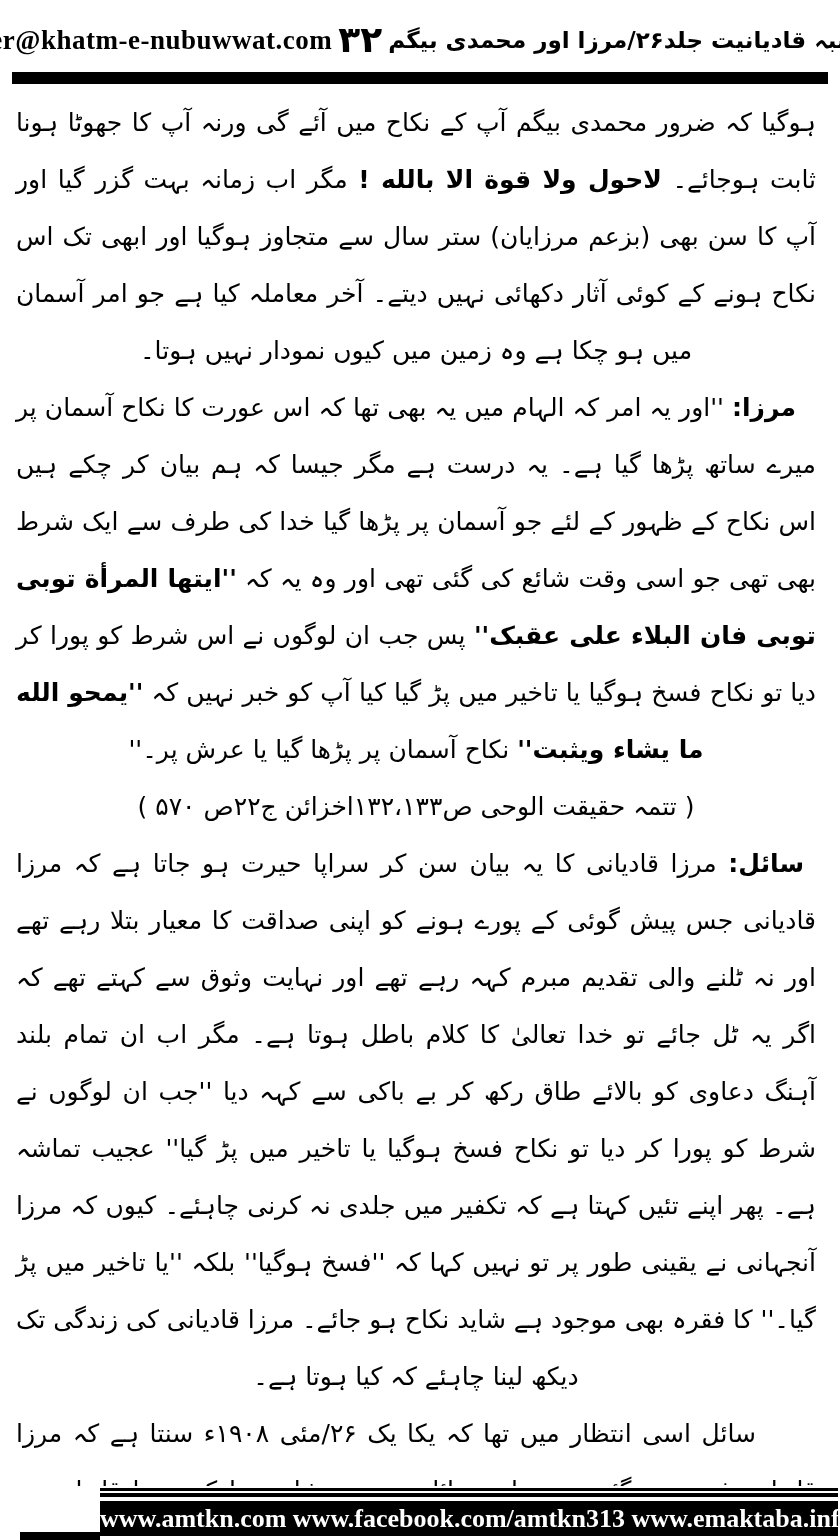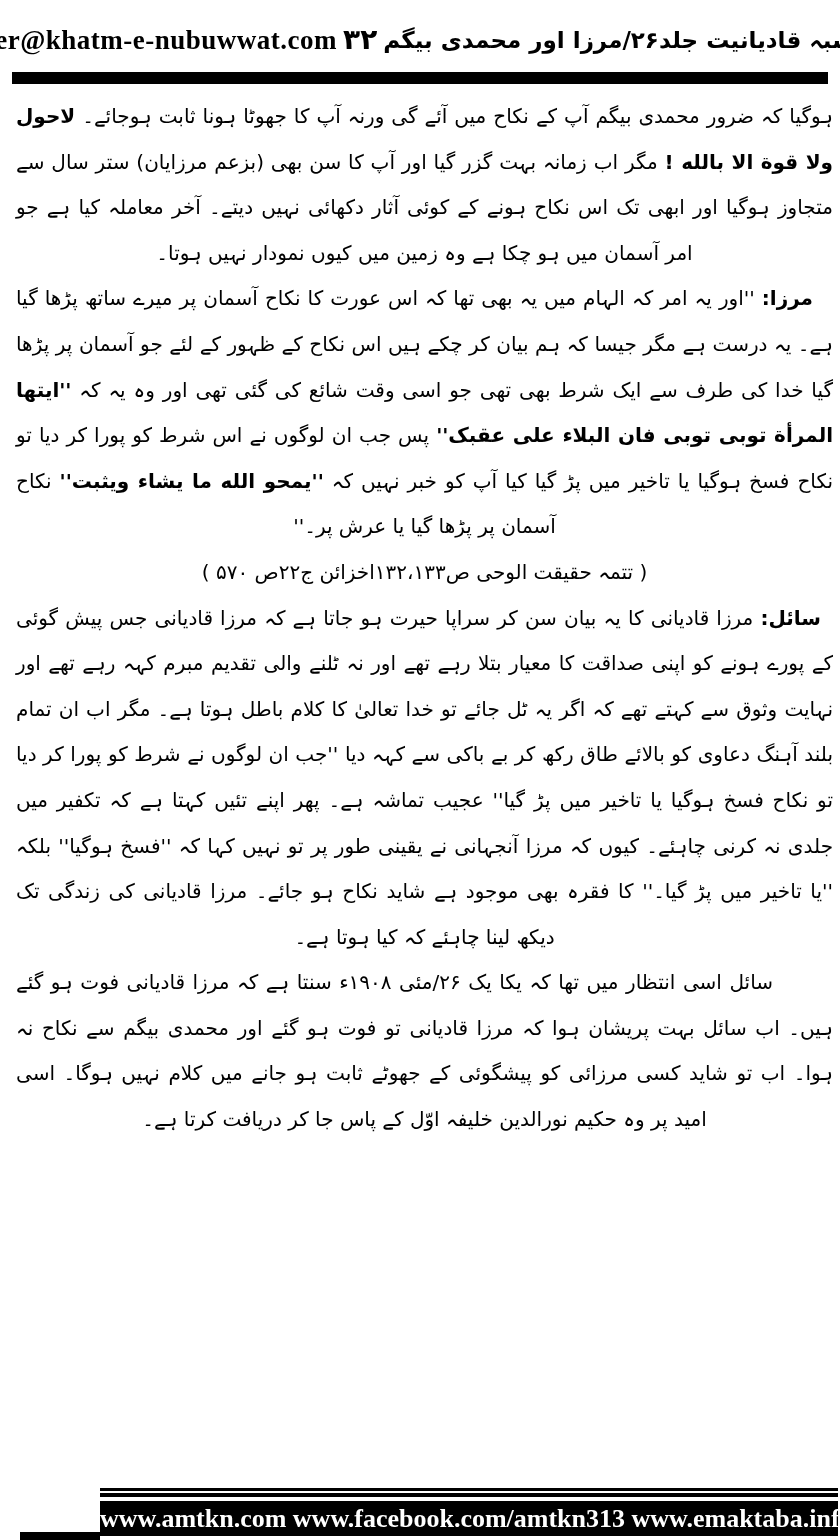--- a/index.html
+++ b/index.html
@@ -11,31 +11,31 @@
   .hdr {
     display:flex; align-items:center; justify-content:center;
     padding:14px 22px 2px 22px; height:52px;
   }
   .hdr-email {
     font-family:"Liberation Serif", serif; font-weight:bold;
     font-size:27px; letter-spacing:0.5px; white-space:nowrap;
   }
   .hdr-pagenum {
     font-family:"DejaVu Sans", sans-serif; font-weight:bold;
-    font-size:28px; line-height:1; padding:0 6px;
+    font-size:36px; line-height:1; padding:0 6px;
   }
   .hdr-title {
     font-family:"DejaVu Sans", sans-serif; direction:rtl;
     font-weight:bold; font-size:23px; white-space:nowrap;
   }
   .rule { height:12px; background:#000; margin:4px 12px 0 12px; }
   
   .body-text {
-    direction:rtl; padding:10px 7px 0 16px; height:1392px; overflow:hidden;
-    font-family:"DejaVu Sans", sans-serif; font-size:20px;
+    direction:rtl; padding:10px 24px 0 16px; height:1392px; overflow:hidden;
+    font-family:"DejaVu Sans", sans-serif; font-size:25px;
   }
   .para {
     margin:0; line-height:2.28;
     text-align:justify; text-align-last:center;
   }
   .para.center { text-align:left; }
   .seg-label { text-underline-offset:7px; font-weight:bold; }
   .seg-arabic { font-weight:bold; }
   
   .ftr { position:absolute; left:0; right:0; bottom:0; height:62px; }

